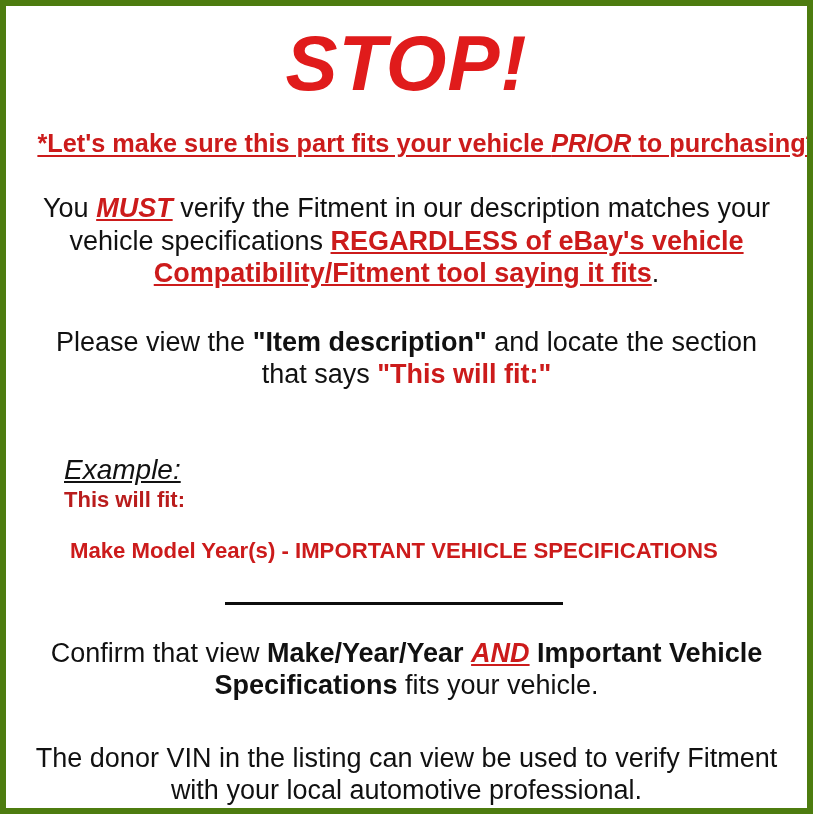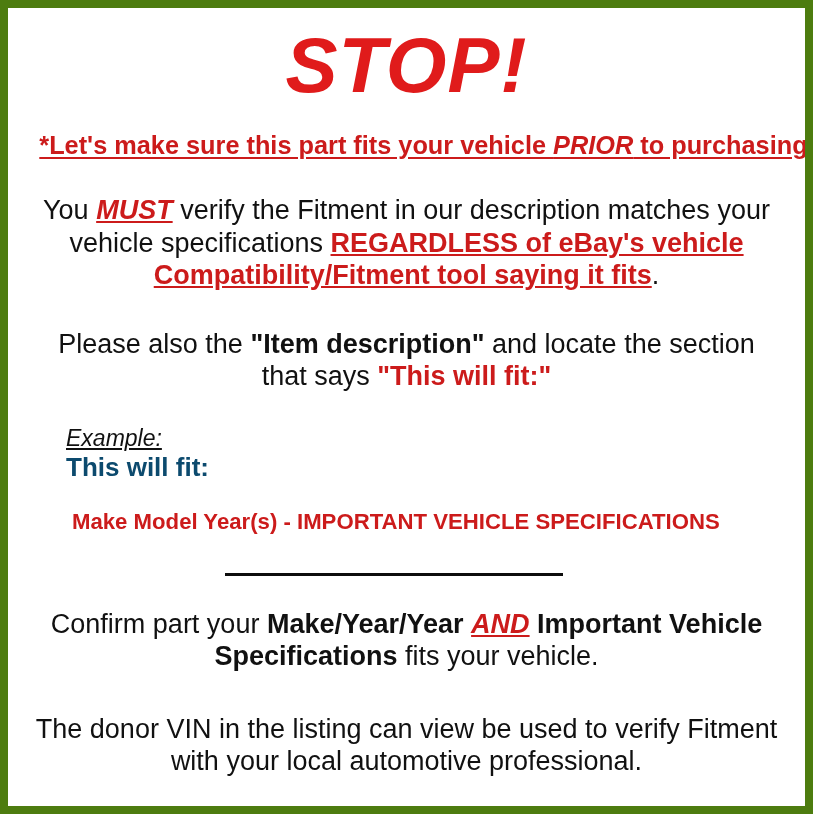--- a/index.html
+++ b/index.html
@@ -6,21 +6,21 @@
     margin: 0;
     padding: 0;
     background: #ffffff;
   }
   #page {
     position: relative;
     width: 813px;
     height: 814px;
     box-sizing: border-box;
     background: #ffffff;
-    border: 8px solid #4d7c0f;
+    border: 6px solid #4d7c0f;
     overflow: hidden;
     font-family: "Liberation Sans", "DejaVu Sans", sans-serif;
   }
   .inner {
     position: relative;
     width: 100%;
     height: 100%;
     box-sizing: border-box;
     background: #ffffff;
     padding: 0 14px;
@@ -76,30 +76,31 @@
 
   
   .example-block {
     margin-top: 34px;
     padding-left: 44px;
     text-align: left;
   }
   .example-label {
     color: #111111;
     font-style: italic;
-    font-size: 23px;
+    font-size: 28px;
     line-height: 1.12;
     text-decoration: underline;
     text-underline-offset: 2px;
     display: inline-block;
+    margin-top: 30px;
   }
   .example-fit {
-    color: #0c4a6e;
+    color: #b91c1c;
     font-weight: bold;
-    font-size: 26px;
+    font-size: 22px;
     line-height: 1.15;
     margin-top: 1px;
   }
   .example-spec {
     color: #cc1b1b;
     font-weight: bold;
     font-size: 22.5px;
     line-height: 1.15;
     margin-top: 26px;
     margin-left: 6px;
@@ -142,35 +143,35 @@
 
     <div class="subtitle">
       <span>*Let's make sure this part fits your vehicle </span><span class="ital">PRIOR</span><span> to purchasing*</span>
     </div>
 
     <p class="para p-must">
       <span>You </span><span class="rbi u">MUST</span><span> verify the Fitment in our description matches your vehicle specifications </span><span class="rb u">REGARDLESS of eBay's vehicle Compatibility/Fitment tool saying it fits</span><span>.</span>
     </p>
 
     <p class="para p-please">
-      <span>Please also the </span><span class="kb">"Item description"</span><span> and locate the section that says </span><span class="rb">"This will fit:"</span>
+      <span>Please view the </span><span class="kb">"Item description"</span><span> and locate the section that says </span><span class="rb">"This will fit:"</span>
     </p>
 
     <div class="example-block">
       <div class="example-label">Example:</div>
       <div class="example-fit">This will fit:</div>
       <div class="example-spec">Make Model Year(s) - IMPORTANT VEHICLE SPECIFICATIONS</div>
     </div>
 
     <div class="divider-wrap">
       <span class="divider"></span>
     </div>
 
     <p class="para p-confirm">
-      <span>Confirm part your </span><span class="kb">Make/Year/Year</span><span> </span><span class="rbi u">AND</span><span> </span><span class="kb">Important Vehicle Specifications</span><span> fits your vehicle.</span>
+      <span>Confirm that view </span><span class="kb">Make/Year/Year</span><span> </span><span class="rbi u">AND</span><span> </span><span class="kb">Important Vehicle Specifications</span><span> fits your vehicle.</span>
     </p>
 
     <p class="para p-vin">The donor VIN in the listing can view be used to verify Fitment with your local automotive professional.</p>
 
     <div class="thanks">Thank you for confirming Fitment!</div>
 
   </div>
 </div>
 
 </body></html>

